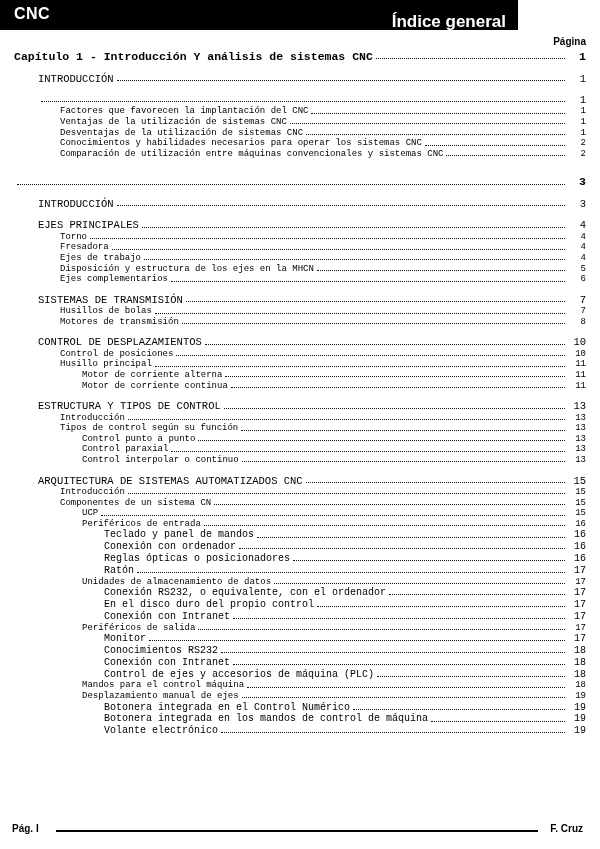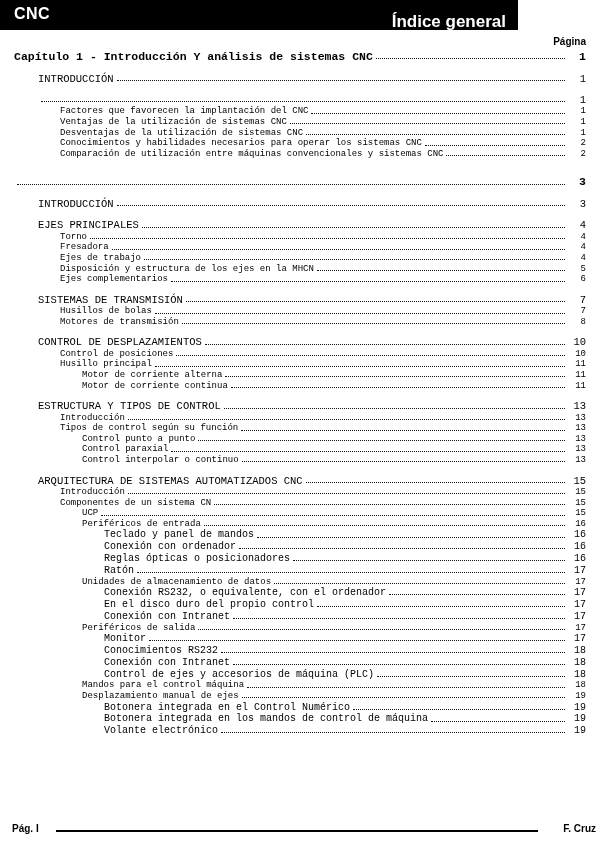--- a/index.html
+++ b/index.html
@@ -133,21 +133,21 @@
   }
   .footer-left {
     position: absolute;
     left: 12px;
     top: 2px;
     font-size: 10px;
     font-weight: bold;
   }
   .footer-right {
     position: absolute;
-    right: 4px;
+    right: 17px;
     top: 2px;
     font-size: 10px;
     font-weight: bold;
   }
   .footer-rule {
     position: absolute;
     left: 56px;
     right: 62px;
     top: 9px;
     border-top: 2px solid #000;

